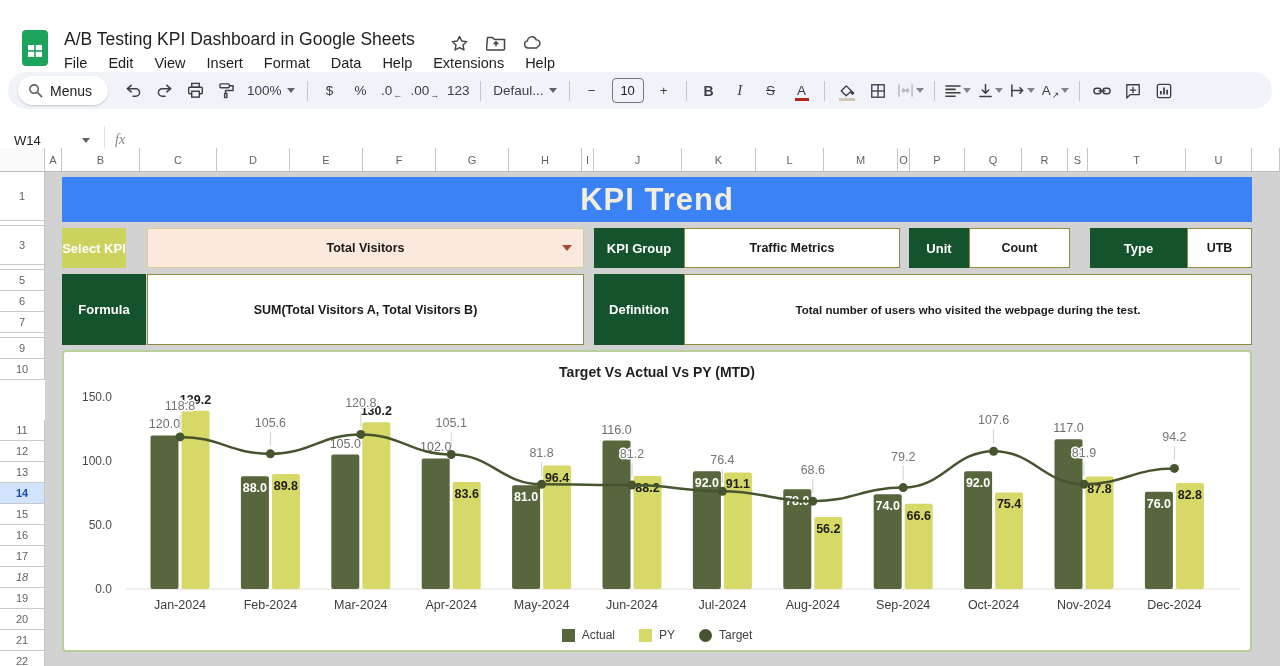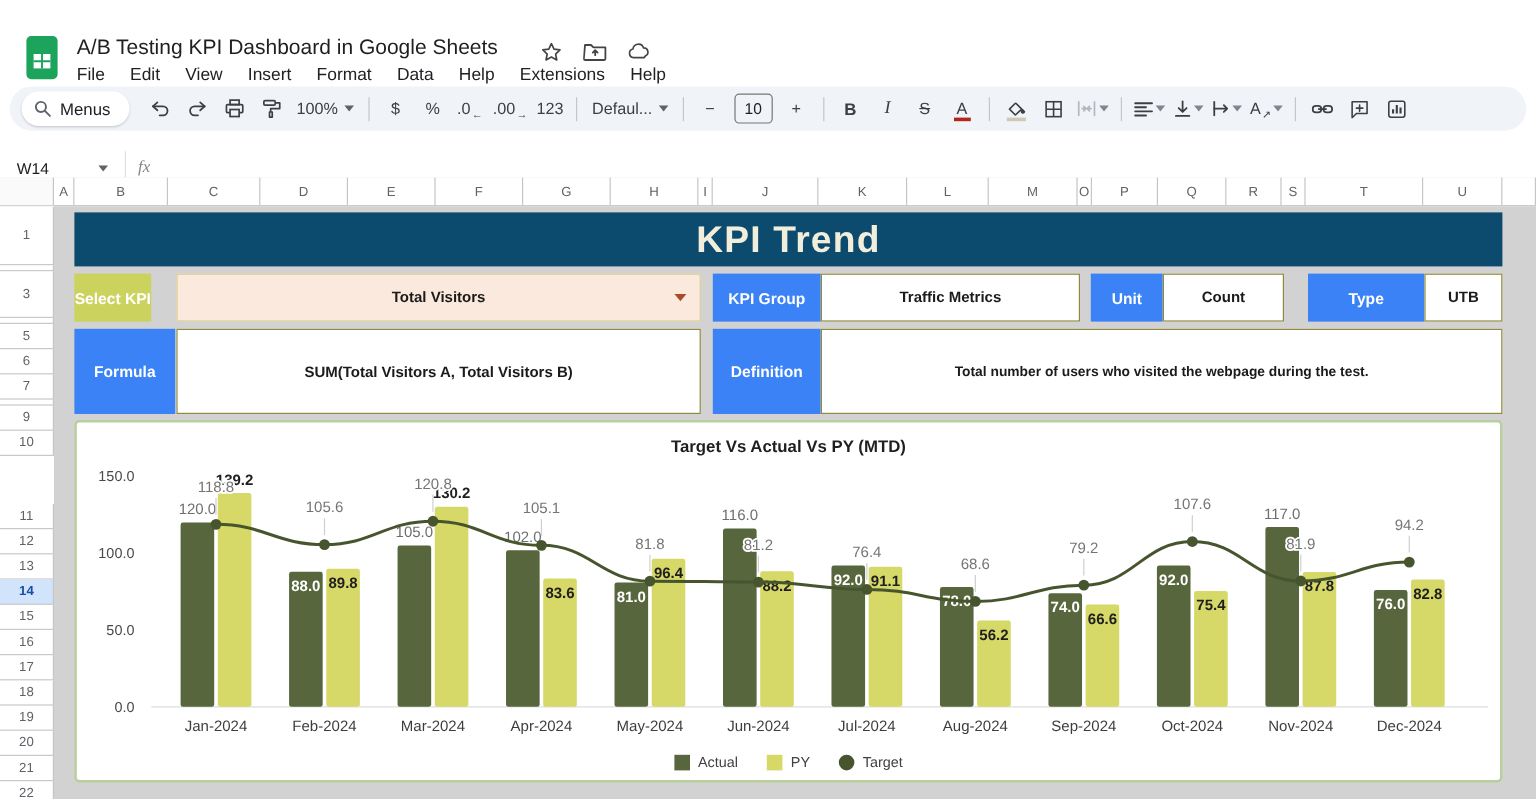--- a/index.html
+++ b/index.html
@@ -48,23 +48,23 @@
   .col-h{flex:none;border-right:1px solid #c6c6c6;display:flex;align-items:center;justify-content:center;
          font-size:11px;color:#5f6368;box-sizing:border-box;overflow:visible;}
   .col-fill{flex:1;}
   #row-headers{position:absolute;left:0;top:172px;width:45px;height:494px;background:#fff;overflow:hidden;}
   .row-h{border-bottom:1px solid #c9c9c9;border-right:1px solid #c6c6c6;display:flex;align-items:center;
          justify-content:center;font-size:11px;color:#5f6368;box-sizing:border-box;overflow:hidden;}
   .row-h.selected{background:#d2e3fc;color:#174ea6;font-weight:700;}
   #canvas{position:absolute;left:45px;top:172px;width:1235px;height:494px;background:#d2d2d2;}
   
   .box{position:absolute;box-sizing:border-box;display:flex;align-items:center;justify-content:center;text-align:center;}
-  .banner{background:#0c4a6e;color:#F1EEDC;font-weight:700;font-size:31px;letter-spacing:1px;text-align:right;}
+  .banner{background:#3b82f6;color:#F1EEDC;font-weight:700;font-size:31px;letter-spacing:1px;text-align:right;}
   .lbl-lime{background:#CBD25E;color:#fff;font-weight:700;font-size:13px;}
-  .lbl-olive{background:#3b82f6;color:#fff;font-weight:700;font-size:13px;}
+  .lbl-olive{background:#14532d;color:#fff;font-weight:700;font-size:13px;}
   .val-box{background:#fff;border:1px solid #8F8A3D;color:#1b1b1b;font-weight:700;font-size:12.5px;padding:0 10px;}
   .dropdown{background:#FBE9DD;border:1px solid #D6CD96;color:#1b1b1b;font-weight:700;font-size:12.5px;position:relative;}
   .dd-caret{position:absolute;right:11px;top:50%;transform:translateY(-50%);width:0;height:0;
             border-left:5px solid transparent;border-right:5px solid transparent;border-top:6px solid #AC4A2E;}
   .def-text{font-size:11.5px;}
   .chart-box{background:#fff;border:2px solid #B9CF9B;border-radius:4px;display:block;}
   .chart-title{position:absolute;left:0;right:0;top:12px;text-align:center;font-size:14px;font-weight:700;color:#1f1f1f;}
   #chart-svg{position:absolute;left:0;top:0;}
   .legend{position:absolute;left:0;right:0;bottom:8px;display:flex;justify-content:center;gap:24px;
           align-items:center;font-size:12px;color:#424242;}
@@ -306,21 +306,21 @@
     <div class="row-h" style="height: 5px;"></div>
     <div class="row-h" style="height: 21px;">9</div>
     <div class="row-h" style="height: 21px;">10</div>
     <div class="row-h" style="height: 21px; margin-top: 40px;">11</div>
     <div class="row-h" style="height: 21px;">12</div>
     <div class="row-h" style="height: 21px;">13</div>
     <div class="row-h selected" style="height: 21px;">14</div>
     <div class="row-h" style="height: 21px;">15</div>
     <div class="row-h" style="height: 21px;">16</div>
     <div class="row-h" style="height: 21px;">17</div>
-    <div class="row-h" style="height: 21px;">18</div>
+    <div class="row-h" style="height: 21px; font-style: italic;">18</div>
     <div class="row-h" style="height: 21px;">19</div>
     <div class="row-h" style="height: 21px;">20</div>
     <div class="row-h" style="height: 21px;">21</div>
     <div class="row-h" style="height: 21px;">22</div>
   </div>
 
 <div>
   <div class="box banner" style="left:62px;top:177px;width:1190px;height:45px;">
     <span>KPI Trend</span>
   </div>

